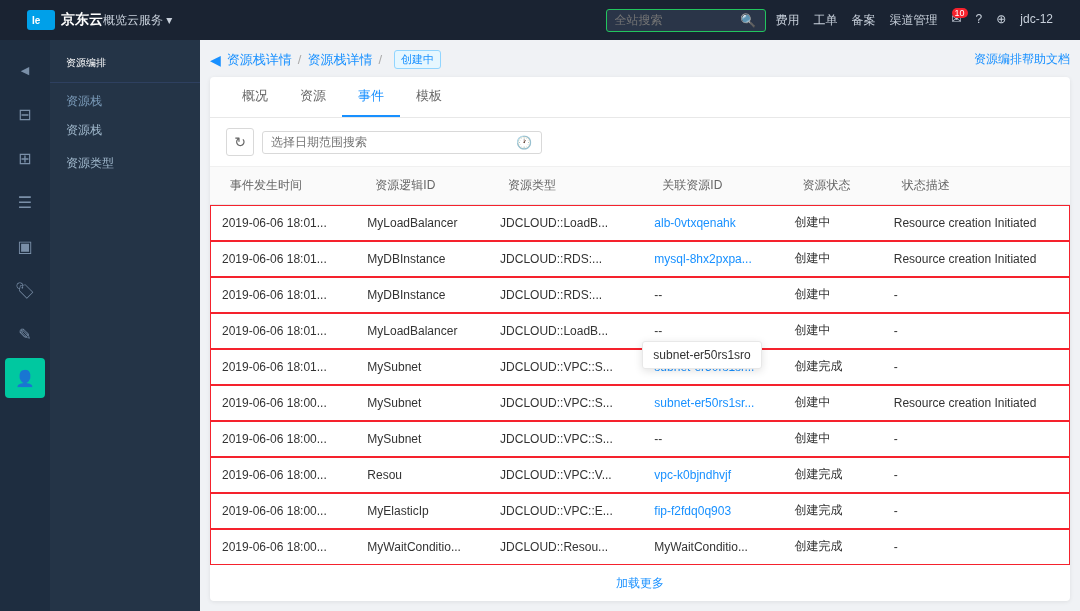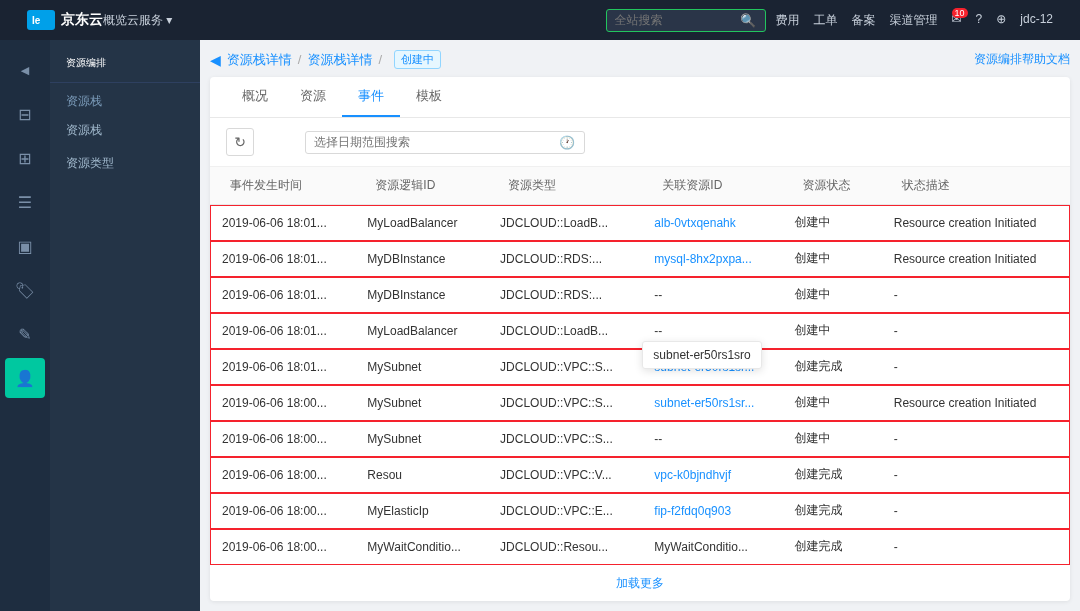--- a/index.html
+++ b/index.html
@@ -141,21 +141,21 @@
       display: flex; align-items: center; gap: 8px; padding: 10px 16px; border-bottom: 1px solid #f0f0f0;
     }
     .toolbar .refresh-btn {
       width: 28px; height: 28px; border: 1px solid #d9d9d9; background: white;
       border-radius: 3px; display: flex; align-items: center; justify-content: center;
       cursor: pointer; color: #666; font-size: 14px;
     }
     .toolbar .search-input-wrap {
       display: flex; align-items: center;
       border: 1px solid #d9d9d9; border-radius: 3px; padding: 3px 8px;
-      background: white; width: 280px; gap: 6px; margin-left: 43px;
+      background: white; width: 280px; gap: 6px;
     }
     .toolbar .search-input-wrap input {
       border: none; outline: none; font-size: 12px; color: #333; flex: 1; background: transparent;
     }
     .toolbar .filter-icon { color: #999; cursor: pointer; font-size: 13px; }
 
     
     .table-wrap {
       flex: 1; overflow: auto;
     }

